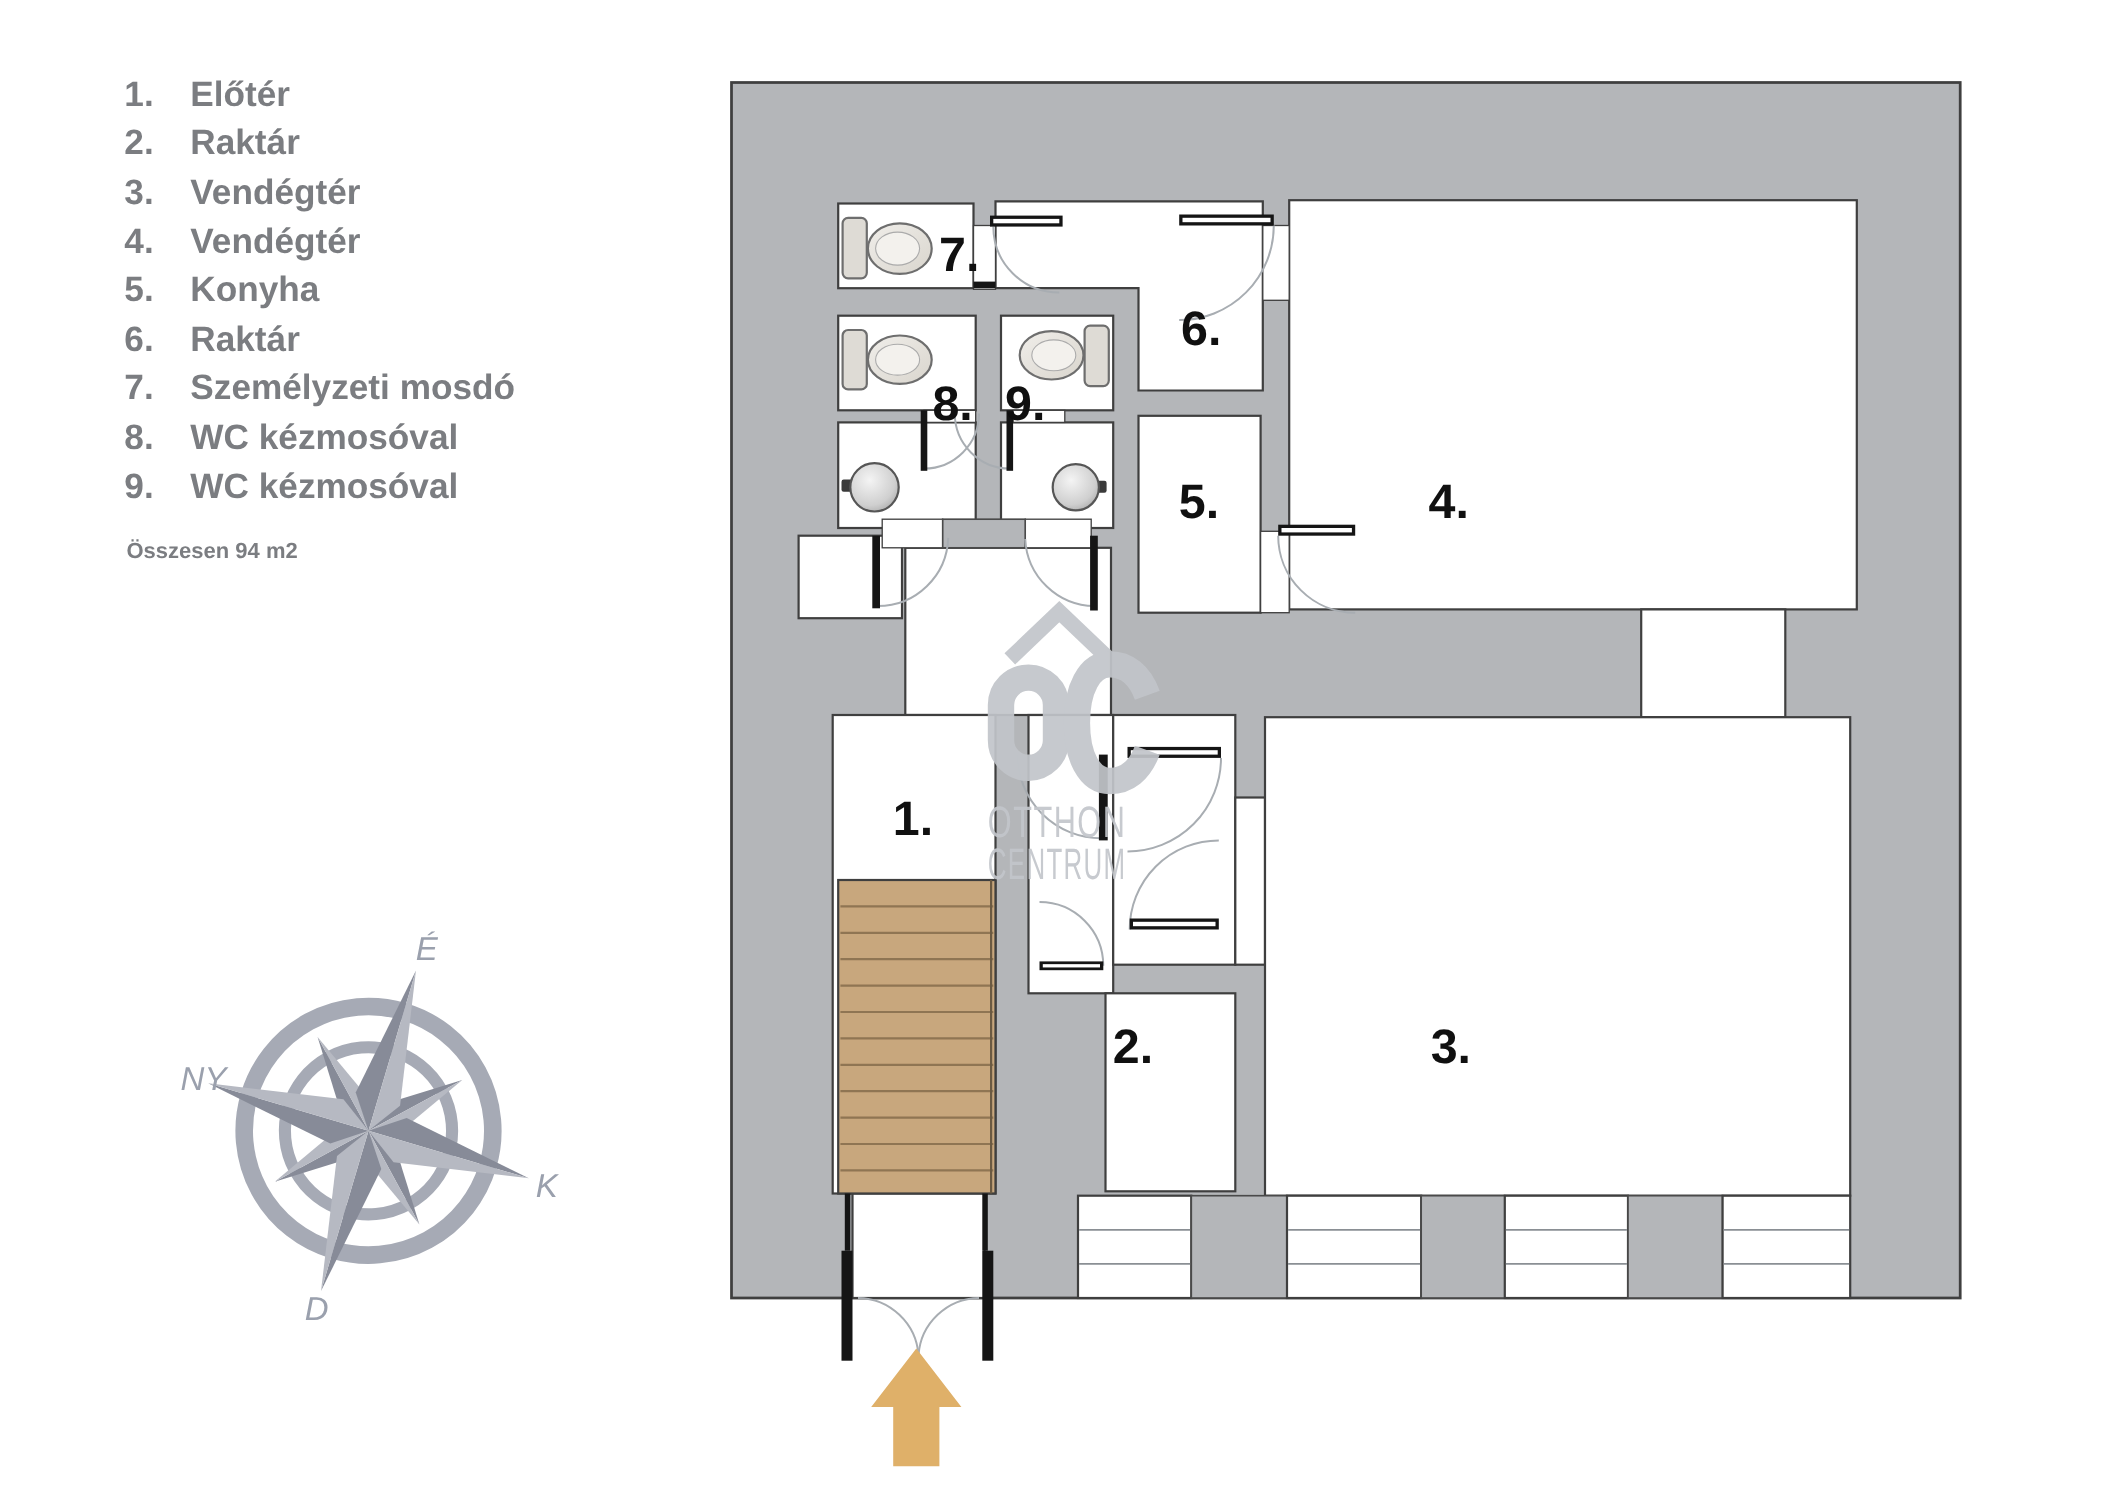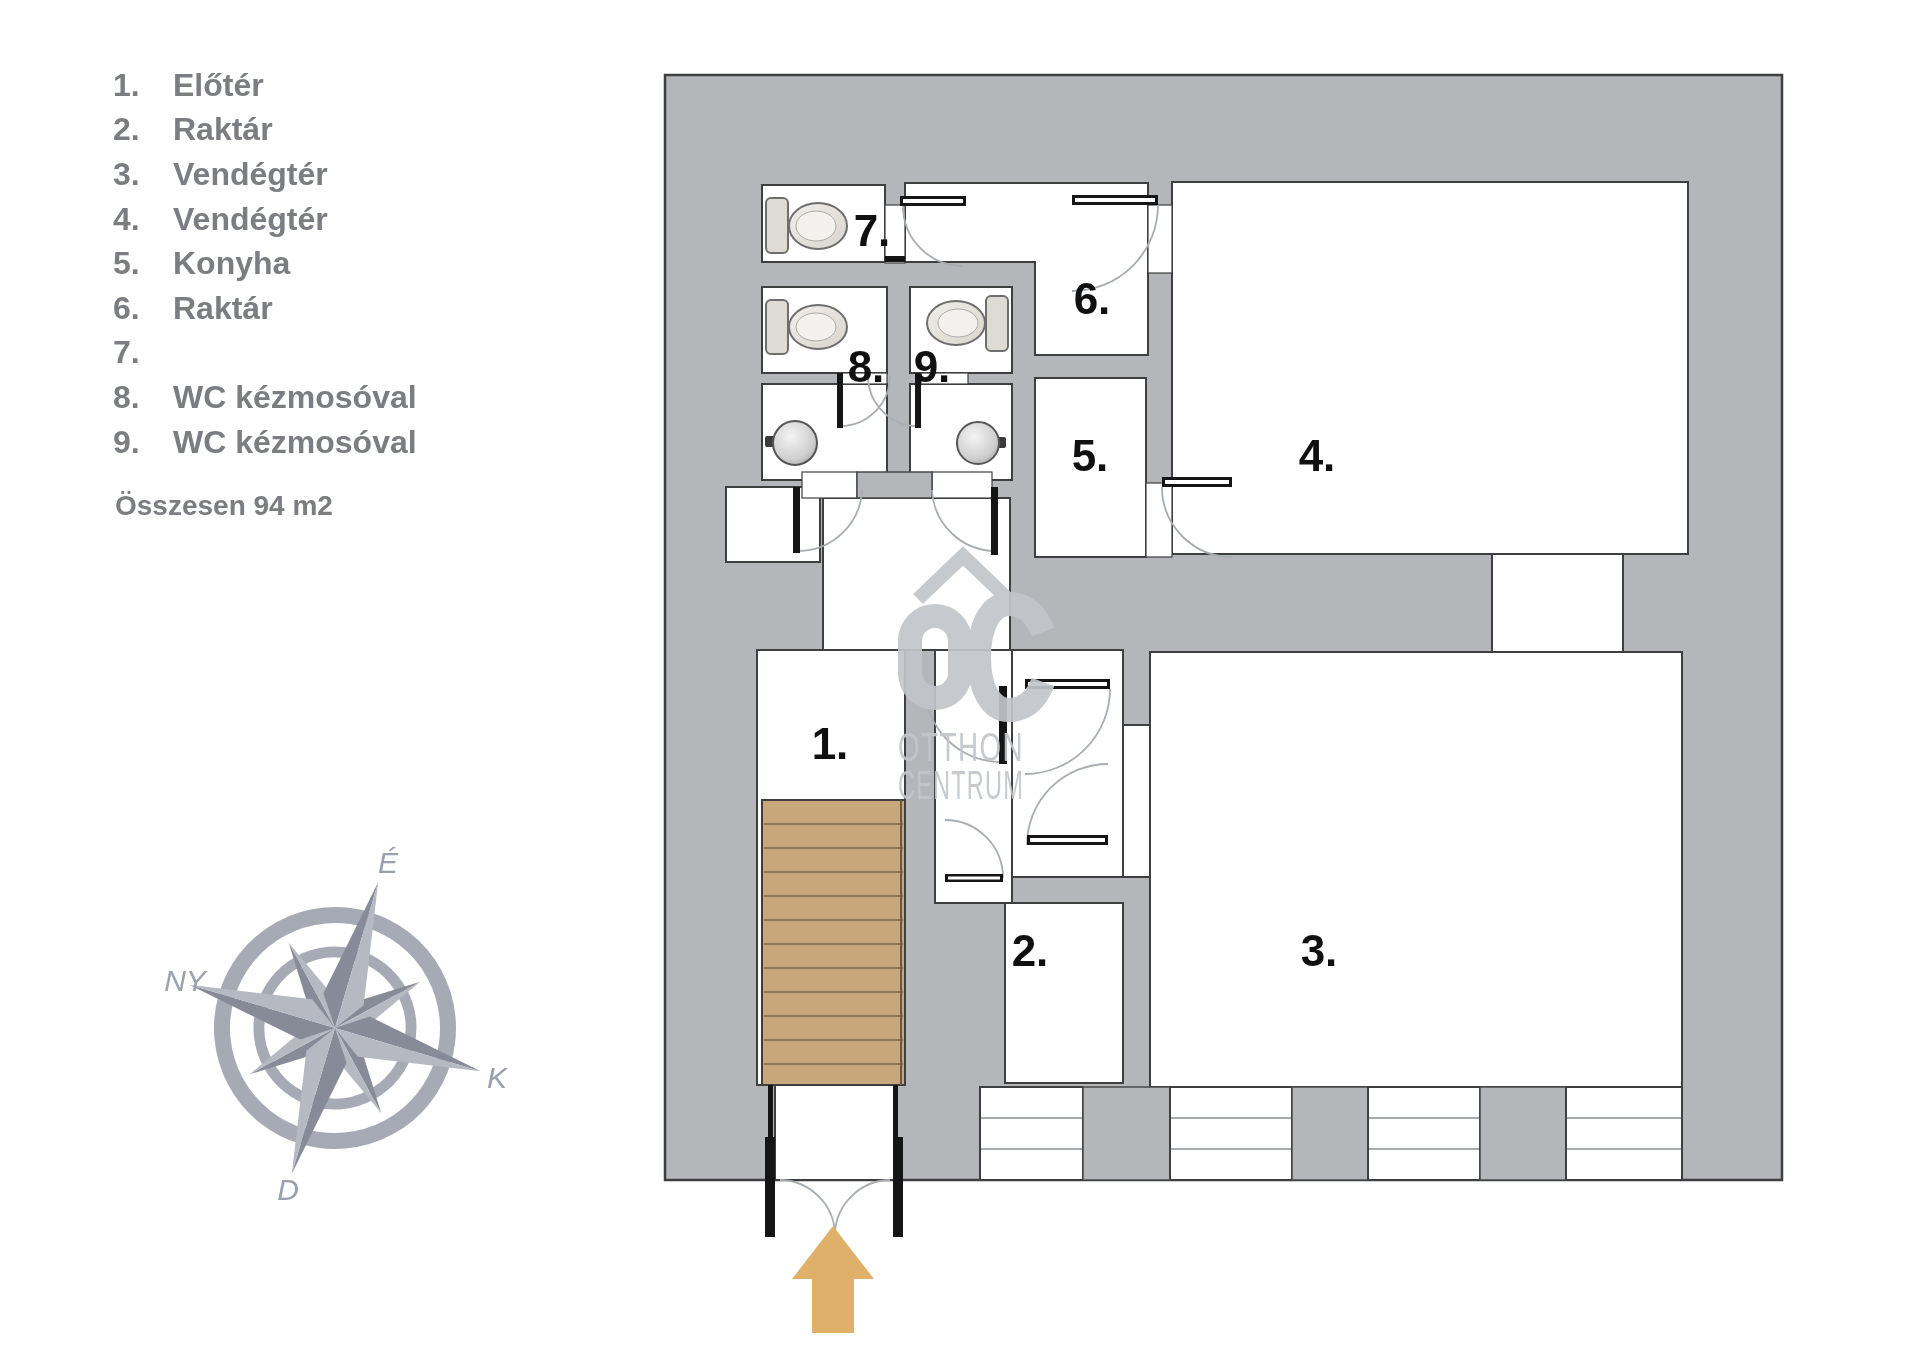--- a/index.html
+++ b/index.html
@@ -3,21 +3,21 @@
 <meta charset="utf-8">
 <style>
   html,body{margin:0;padding:0;background:#ffffff;}
   .page{position:relative;width:1920px;height:1357px;background:#fff;overflow:hidden;
         font-family:"Liberation Sans","DejaVu Sans",sans-serif;}
   .legend{position:absolute;left:113px;top:63px;color:#7b7d81;}
   .legend ol{list-style:none;margin:0;padding:0;}
   .legend li{display:flex;height:44.6px;align-items:center;font-size:32px;font-weight:bold;}
   .legend .num{width:46px;flex:0 0 46px;}
   .legend .lbl{padding-left:14px;}
-  .legend .total{margin-top:26px;font-size:28px;font-weight:bold;padding-left:2px;}
+  .legend .total{margin-top:26px;font-size:20px;font-weight:bold;padding-left:2px;}
   .plan-svg{position:absolute;left:0;top:0;}
   .compass-svg{position:absolute;left:125px;top:818px;}
   svg text{font-family:"Liberation Sans","DejaVu Sans",sans-serif;}
   .roomnum{font-size:44px;font-weight:bold;fill:#101010;text-anchor:middle;}
   .compass-label{font-size:30px;font-style:italic;fill:#9aa0ad;text-anchor:middle;}
   .rm{fill:#ffffff;stroke:#3f3f3f;stroke-width:2;}
   .opening{fill:#ffffff;stroke:#3f3f3f;stroke-width:1.2;}
   .pier{fill:#b4b6b9;stroke:#4a4a4a;stroke-width:1.5;}
   .arc{fill:none;stroke:#a8adb2;stroke-width:1.8;}
   .doorbar{fill:#151515;}
@@ -53,20 +53,21 @@
       <li>
           <span class="num">5.</span>
           <span class="lbl">Konyha</span>
         </li>
       <li>
           <span class="num">6.</span>
           <span class="lbl">Raktár</span>
         </li>
       <li>
           <span class="num">7.</span>
+          <span class="lbl">Személyzeti mosdó</span>
         </li>
       <li>
           <span class="num">8.</span>
           <span class="lbl">WC kézmosóval</span>
         </li>
       <li>
           <span class="num">9.</span>
           <span class="lbl">WC kézmosóval</span>
         </li>
     </ol>

